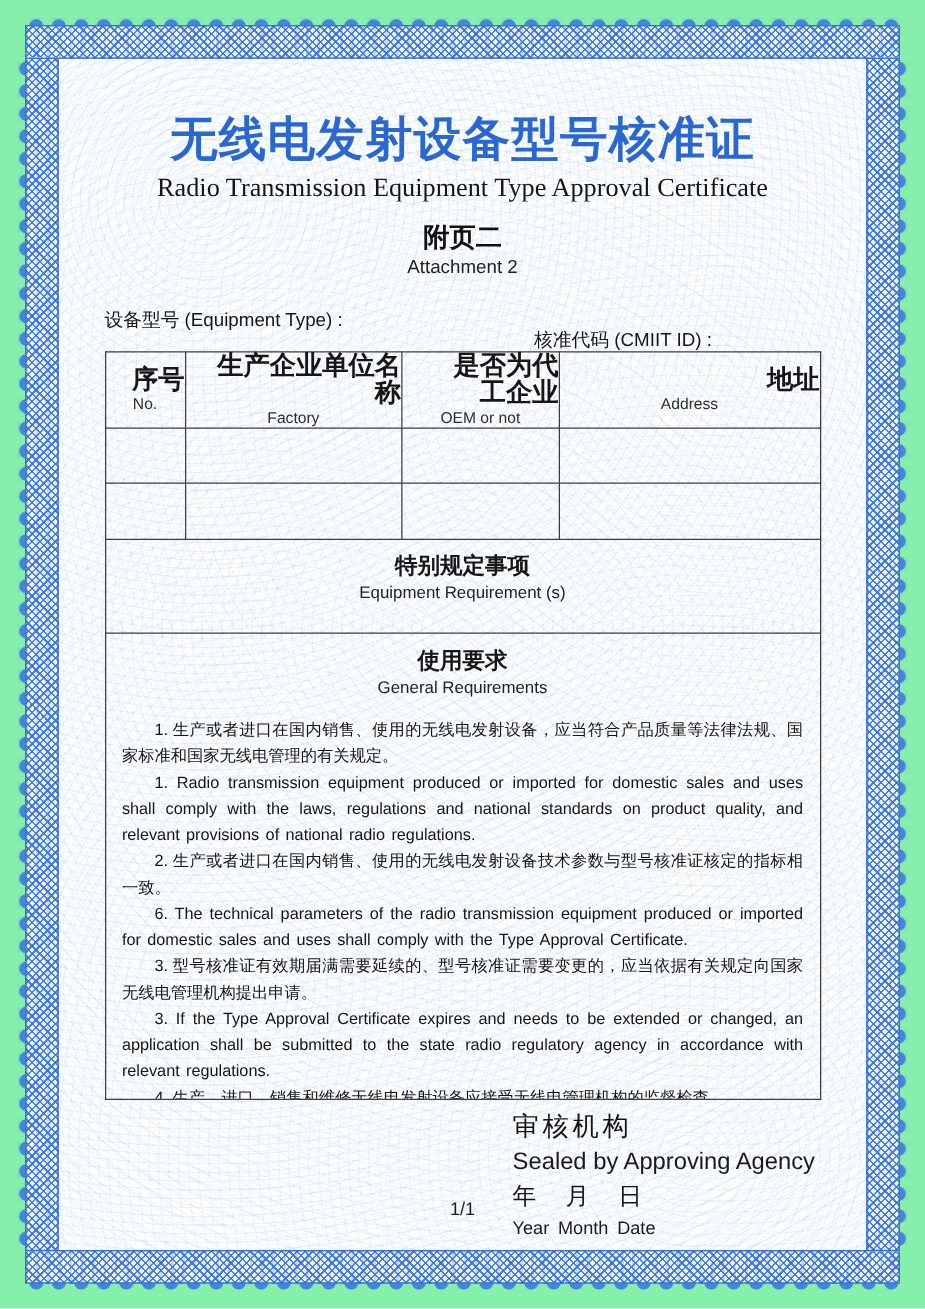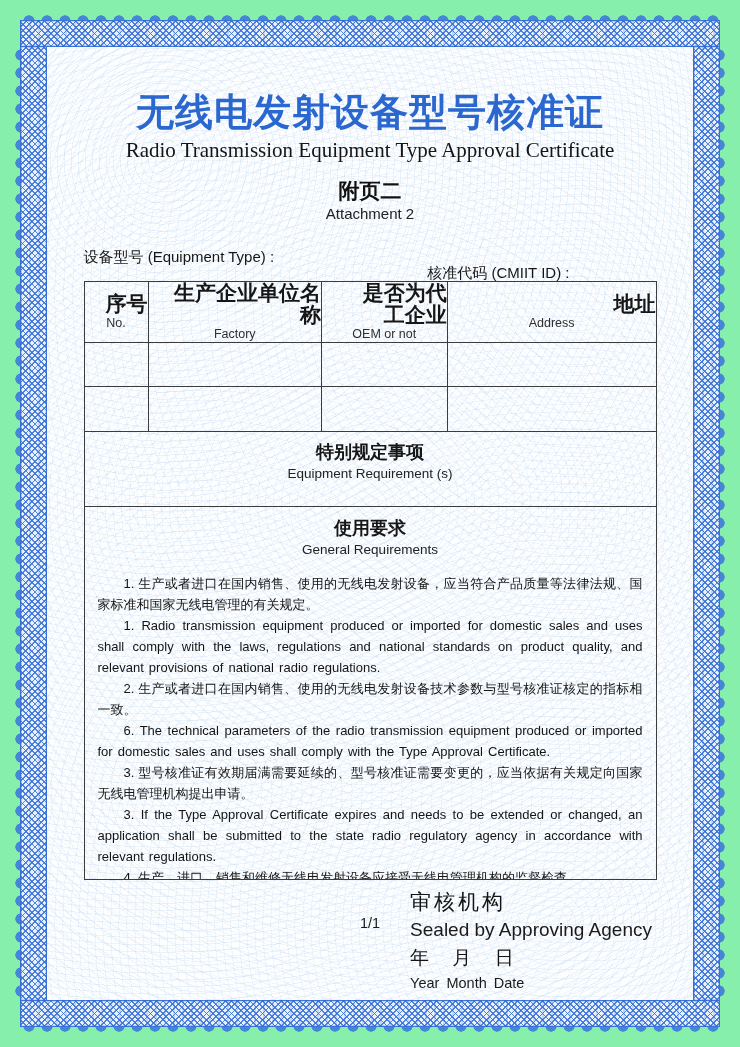--- a/index.html
+++ b/index.html
@@ -148,21 +148,21 @@
     margin-top: 9px;
   }
   .footer { text-align: left; }
   .agency-cn { font-size: 21px; line-height: 26px; letter-spacing: 3px; color: #141414; }
   .agency-en { font-size: 19px; line-height: 20px; margin-top: 5px; color: #1a1a1a; }
   .date-cn   { font-size: 19px; line-height: 24px; margin-top: 6px; word-spacing: 18px; color: #141414; }
   .date-en   { font-size: 14.5px; line-height: 18px; margin-top: 4px; word-spacing: 3px; color: #1a1a1a; }
 
   .page-number {
     position: absolute;
-    top: 915px;
+    top: 960px;
     left: 50%;
     transform: translateX(-50%);
     font-size: 14.5px;
     color: #1a1a1a;
   }
 </style>
 </head>
 <body>
 
 <div class="page">

